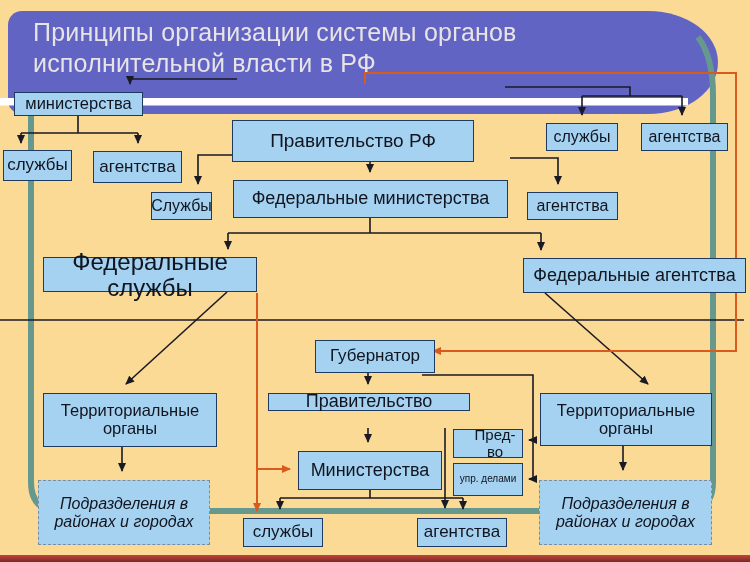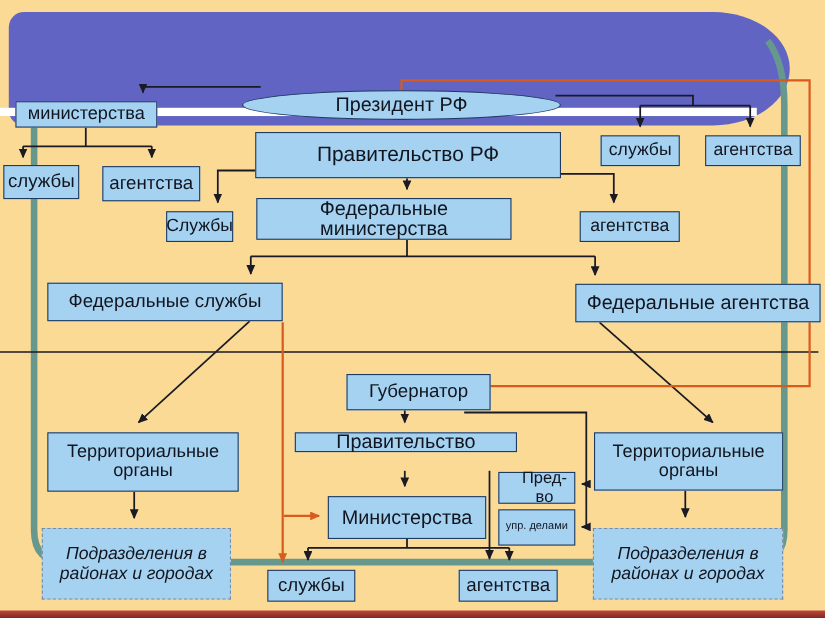--- a/index.html
+++ b/index.html
@@ -38,20 +38,21 @@
     position:absolute; left:0; top:555px; width:750px; height:7px; z-index:5;
     background:linear-gradient(var(--bottom_bar_top), var(--bottom_bar_bottom));
   }
 </style>
 </head>
 <body>
 
 <div id="slide">
 
   <div id="banner"></div>
+  <div id="title">Принципы организации системы органов исполнительной власти в РФ</div>
 
   <svg id="wires" width="750" height="562" viewBox="0 0 750 562">
     <defs>
       <marker id="ab" markerUnits="userSpaceOnUse" markerWidth="9" markerHeight="8" refX="8" refY="4" orient="auto">
         <path class="mk-black" d="M0,0 L9,4 L0,8 Z"></path>
       </marker>
       <marker id="ao" markerUnits="userSpaceOnUse" markerWidth="9" markerHeight="8" refX="8" refY="4" orient="auto">
         <path class="mk-orange" d="M0,0 L9,4 L0,8 Z"></path>
       </marker>
     </defs>
@@ -95,32 +96,31 @@
       <path class="lno" d="M257,293 V511" marker-end="url(#ao)"></path>
       <path class="lno" d="M258,469 H290" marker-end="url(#ao)"></path>
     </g>
   </svg>
 
   <div class="node" style="left:14px;top:92px;width:129px;height:24px;font-size:16.5px;">министерства</div>
   <div class="node" style="left:3px;top:150px;width:69px;height:31px;">службы</div>
   <div class="node" style="left:93px;top:151px;width:89px;height:32px;">агентства</div>
   <div class="node" style="left:151px;top:192px;width:61px;height:28px;font-size:16px;">Службы</div>
 
-  <div class="node ellipse" style="left:220px;top:82px;width:290px;height:27px;font-size:18px;">Президент РФ</div>
-  <div class="node" style="left:232px;top:120px;width:278px;height:42px;font-size:19px;">Правительство РФ</div>
-  <div class="node" style="left:233px;top:180px;width:232px;height:38px;font-size:18px;">Федеральные министерства</div>
+  <div class="node" style="left:232px;top:120px;width:242px;height:42px;font-size:19px;">Правительство РФ</div>
+  <div class="node" style="left:233px;top:180px;width:275px;height:38px;font-size:18px;">Федеральные министерства</div>
 
   <div class="node" style="left:546px;top:123px;width:72px;height:28px;font-size:16px;">службы</div>
   <div class="node" style="left:641px;top:123px;width:87px;height:28px;font-size:16px;">агентства</div>
   <div class="node" style="left:527px;top:192px;width:91px;height:28px;font-size:16px;">агентства</div>
 
-  <div class="node" style="left:43px;top:257px;width:214px;height:35px;font-size:17px;">Федеральные службы</div>
+  <div class="node" style="left:43px;top:257px;width:214px;height:35px;font-size:24px;">Федеральные службы</div>
   <div class="node" style="left:523px;top:258px;width:223px;height:35px;font-size:18px;">Федеральные агентства</div>
 
-  <div class="node" style="left:315px;top:340px;width:131px;height:33px;">Губернатор</div>
+  <div class="node" style="left:315px;top:340px;width:120px;height:33px;">Губернатор</div>
   <div class="node" style="left:268px;top:393px;width:202px;height:18px;font-size:18px;">Правительство</div>
   <div class="node" style="left:298px;top:451px;width:144px;height:39px;font-size:18px;">Министерства</div>
   <div class="node" style="left:453px;top:429px;width:70px;height:29px;font-size:15px;padding-left:14px;">Пред-во</div>
   <div class="node" style="left:453px;top:463px;width:70px;height:33px;font-size:10px;">упр. делами</div>
 
   <div class="node" style="left:43px;top:393px;width:174px;height:54px;font-size:16.5px;">Территориальные органы</div>
   <div class="node" style="left:540px;top:393px;width:172px;height:53px;font-size:16.5px;">Территориальные органы</div>
 
   <div class="node dashed" style="left:38px;top:480px;width:172px;height:65px;font-size:16px;">Подразделения в районах и городах</div>
   <div class="node dashed" style="left:539px;top:480px;width:173px;height:65px;font-size:16px;">Подразделения в районах и городах</div>

